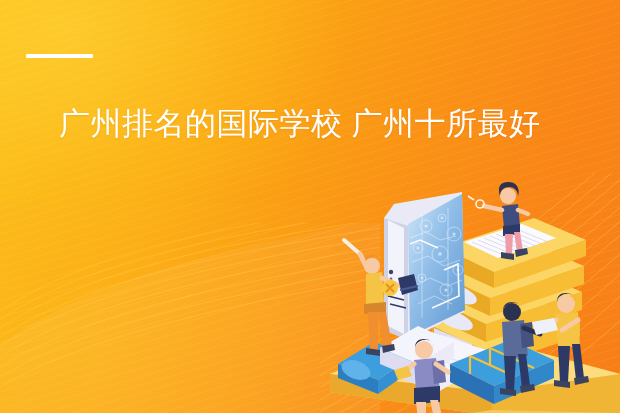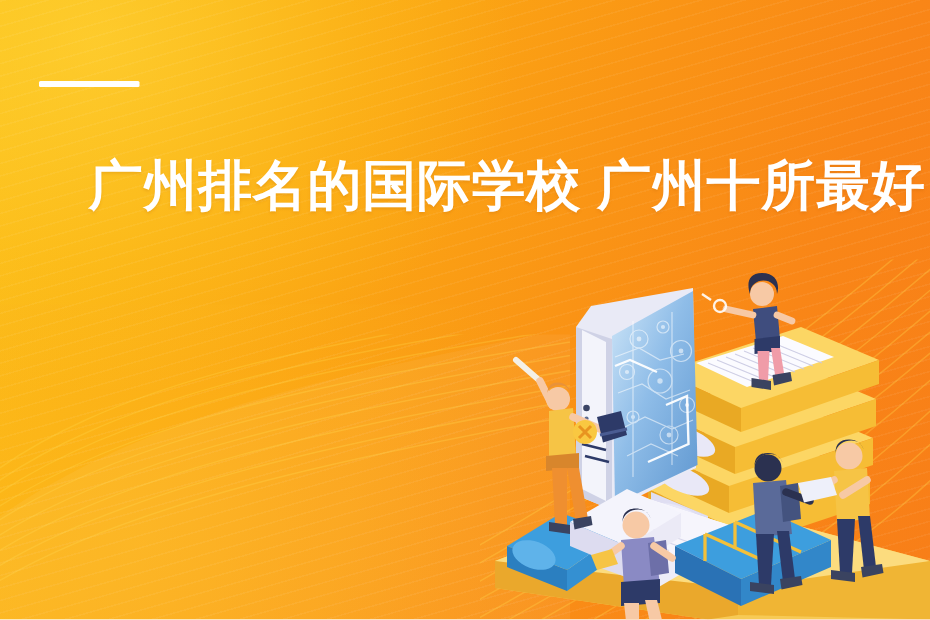--- a/index.html
+++ b/index.html
@@ -83,22 +83,22 @@
     height: 4px;
     background: #ffffff;
     border-radius: 1px;
   }
   .headline {
     position: absolute;
     left: 59px;
     top: 104px;
     width: 500px;
     color: #ffffff;
-    font-size: 36px;
-    font-weight: bold;
+    font-size: 31px;
+    font-weight: normal;
     line-height: 40px;
     letter-spacing: 0.5px;
     white-space: nowrap;
     text-shadow: 0 1px 2px rgba(180,90,0,0.18);
   }
 
   
   .art {
     position: absolute;
     left: 322px;

